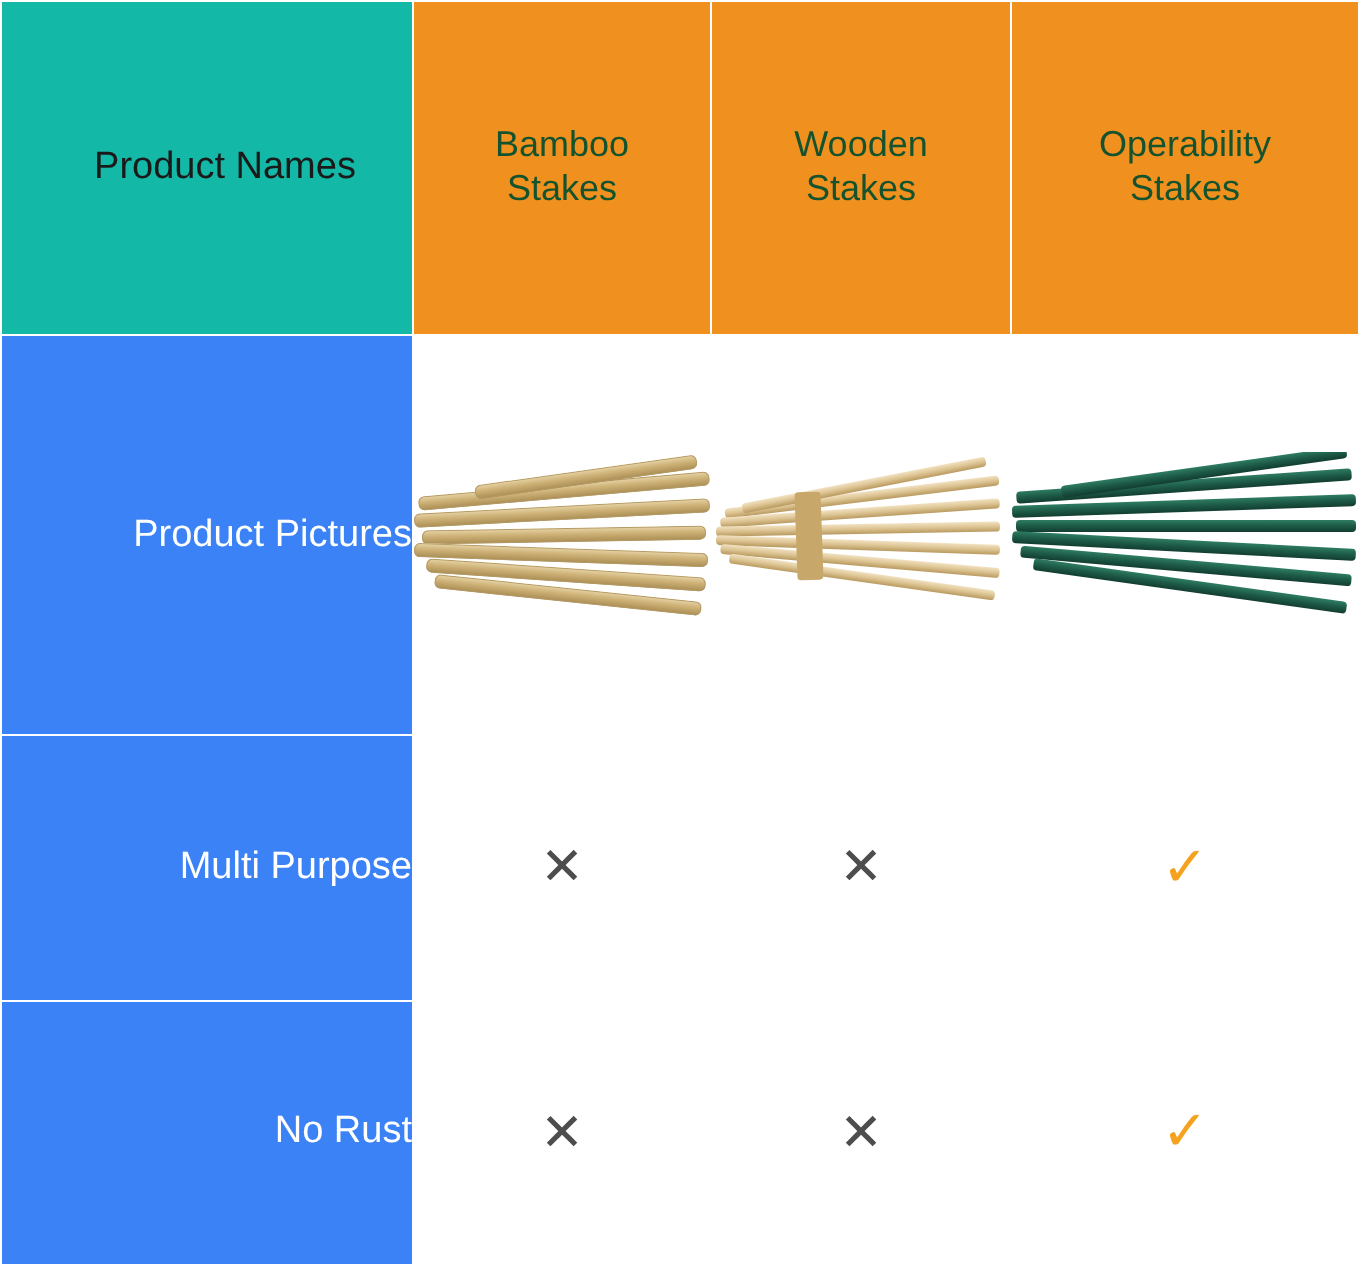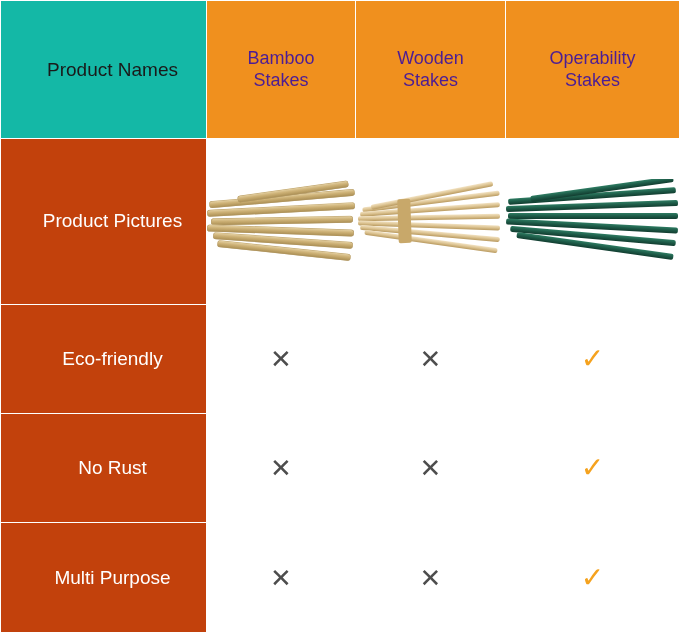--- a/index.html
+++ b/index.html
@@ -33,32 +33,32 @@
   
   .hdr-label {
     background: #14b8a6;
     color: #1a1a1a;
     font-size: 19px;
     padding-left: 18px !important;
     text-align: center;
   }
   .hdr-prod {
     background: #f0901e;
-    color: #4c1d95;
+    color: #14532d;
     font-size: 18px;
     text-align: center;
     line-height: 1.22;
     padding: 6px 4px !important;
   }
   
   .lbl {
-    background: #c2410c;
+    background: #3b82f6;
     color: #ffffff;
     font-size: 19px;
-    text-align: center;
+    text-align: right;
     padding-left: 18px !important;
   }
   
   .val {
     background: #ffffff;
     text-align: center;
     border-left: 1px solid #cfcfcf;
     border-right: 1px solid #cfcfcf;
     border-top: 1px solid #cfcfcf;
     border-bottom: 1px solid #cfcfcf;
@@ -187,31 +187,25 @@
           <div class="fiber-stake" style="left:2px;  top:34px; width:170px; transform:rotate(0deg);"></div>
           <div class="fiber-stake" style="left:0px;  top:44px; width:172px; transform:rotate(3deg);"></div>
           <div class="fiber-stake" style="left:4px;  top:54px; width:166px; transform:rotate(5deg);"></div>
           <div class="fiber-stake" style="left:10px; top:64px; width:158px; transform:rotate(8deg);"></div>
           <div class="fiber-stake" style="left:24px; top:7px;  width:144px; transform:rotate(-8deg);"></div>
         </div>
       </td>
     </tr>
 
     <tr class="row-h-std">
-      <td class="lbl">Eco-friendly</td>
+      <td class="lbl">Multi Purpose</td>
       <td class="val"><span class="mark-x">✕</span></td>
       <td class="val"><span class="mark-x">✕</span></td>
       <td class="val"><span class="mark-check-orange">✓</span></td>
     </tr>
     <tr class="row-h-std">
       <td class="lbl">No Rust</td>
       <td class="val"><span class="mark-x">✕</span></td>
       <td class="val"><span class="mark-x">✕</span></td>
       <td class="val"><span class="mark-check-orange">✓</span></td>
     </tr>
-    <tr class="row-h-std">
-      <td class="lbl">Multi Purpose</td>
-      <td class="val"><span class="mark-x">✕</span></td>
-      <td class="val"><span class="mark-x">✕</span></td>
-      <td class="val"><span class="mark-check-orange">✓</span></td>
-    </tr>
   </tbody>
 </table>
 
 </body></html>

